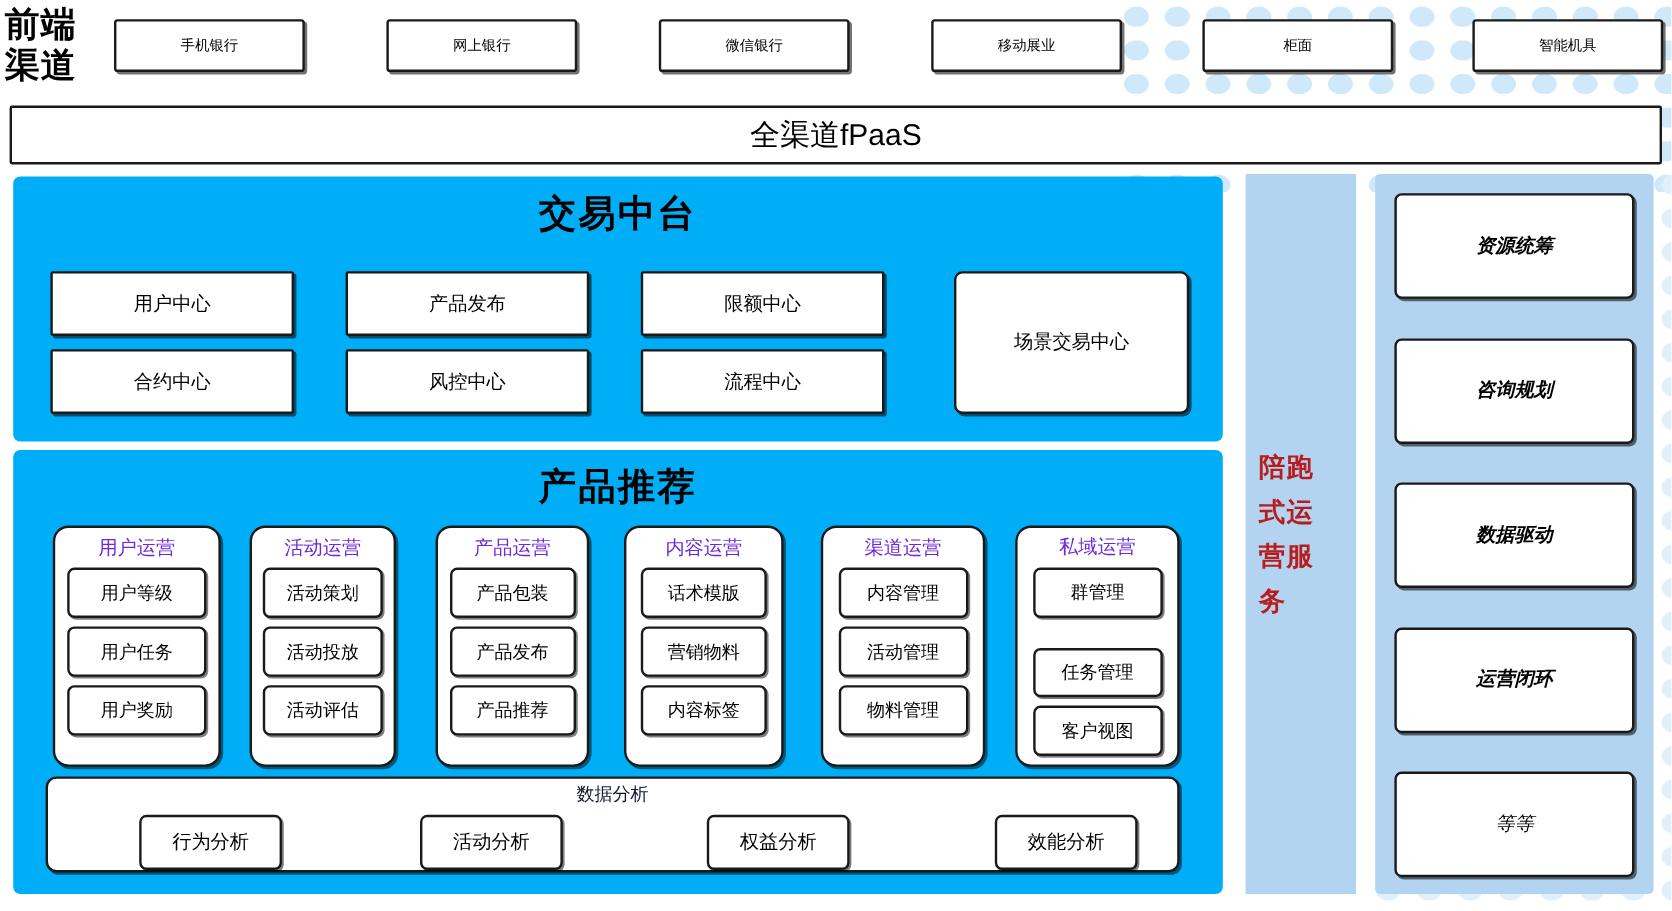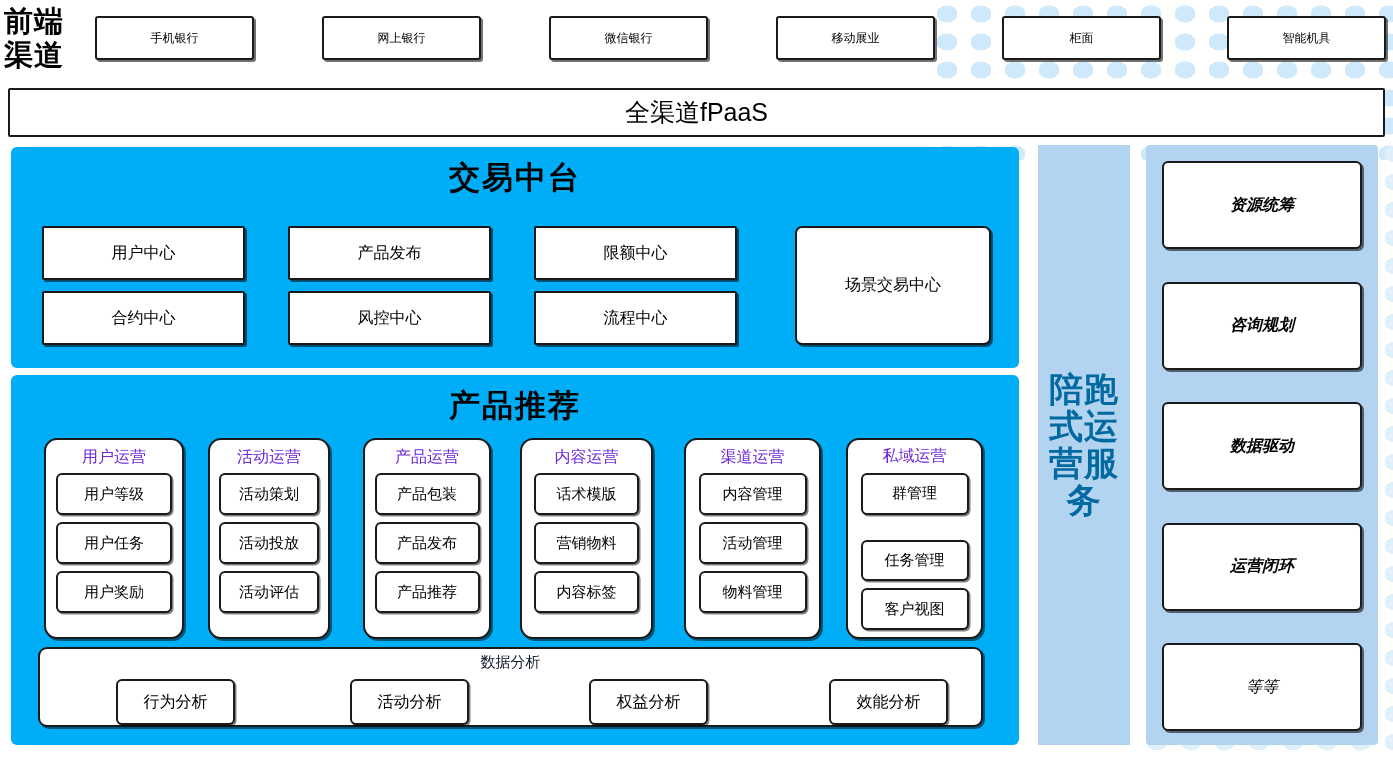--- a/index.html
+++ b/index.html
@@ -118,22 +118,22 @@
     box-shadow:1.5px 1.5px 0 rgba(0,0,0,0.5);
   }
 
   
   #svc-col{
     left:1038px;top:145px;width:92px;height:600px;
     background:#b3d4f0;
     display:flex;align-items:center;justify-content:center;
   }
   #svc-text{
-    font-size:34px;font-weight:bold;line-height:37px;
-    color:#0369a1;text-align:center;width:70px;letter-spacing:1px;
+    font-size:22px;font-weight:bold;line-height:37px;
+    color:#b91c1c;text-align:left;width:70px;letter-spacing:1px;
     font-family:"Liberation Sans","DejaVu Sans",sans-serif;
   }
 
   
   #cap-panel{
     left:1146px;top:145px;width:232px;height:600px;
     background:#b3d4f0;border-radius:4px;
     display:flex;flex-direction:column;align-items:center;
     justify-content:space-between;
     padding:16px 0 14px 0;

